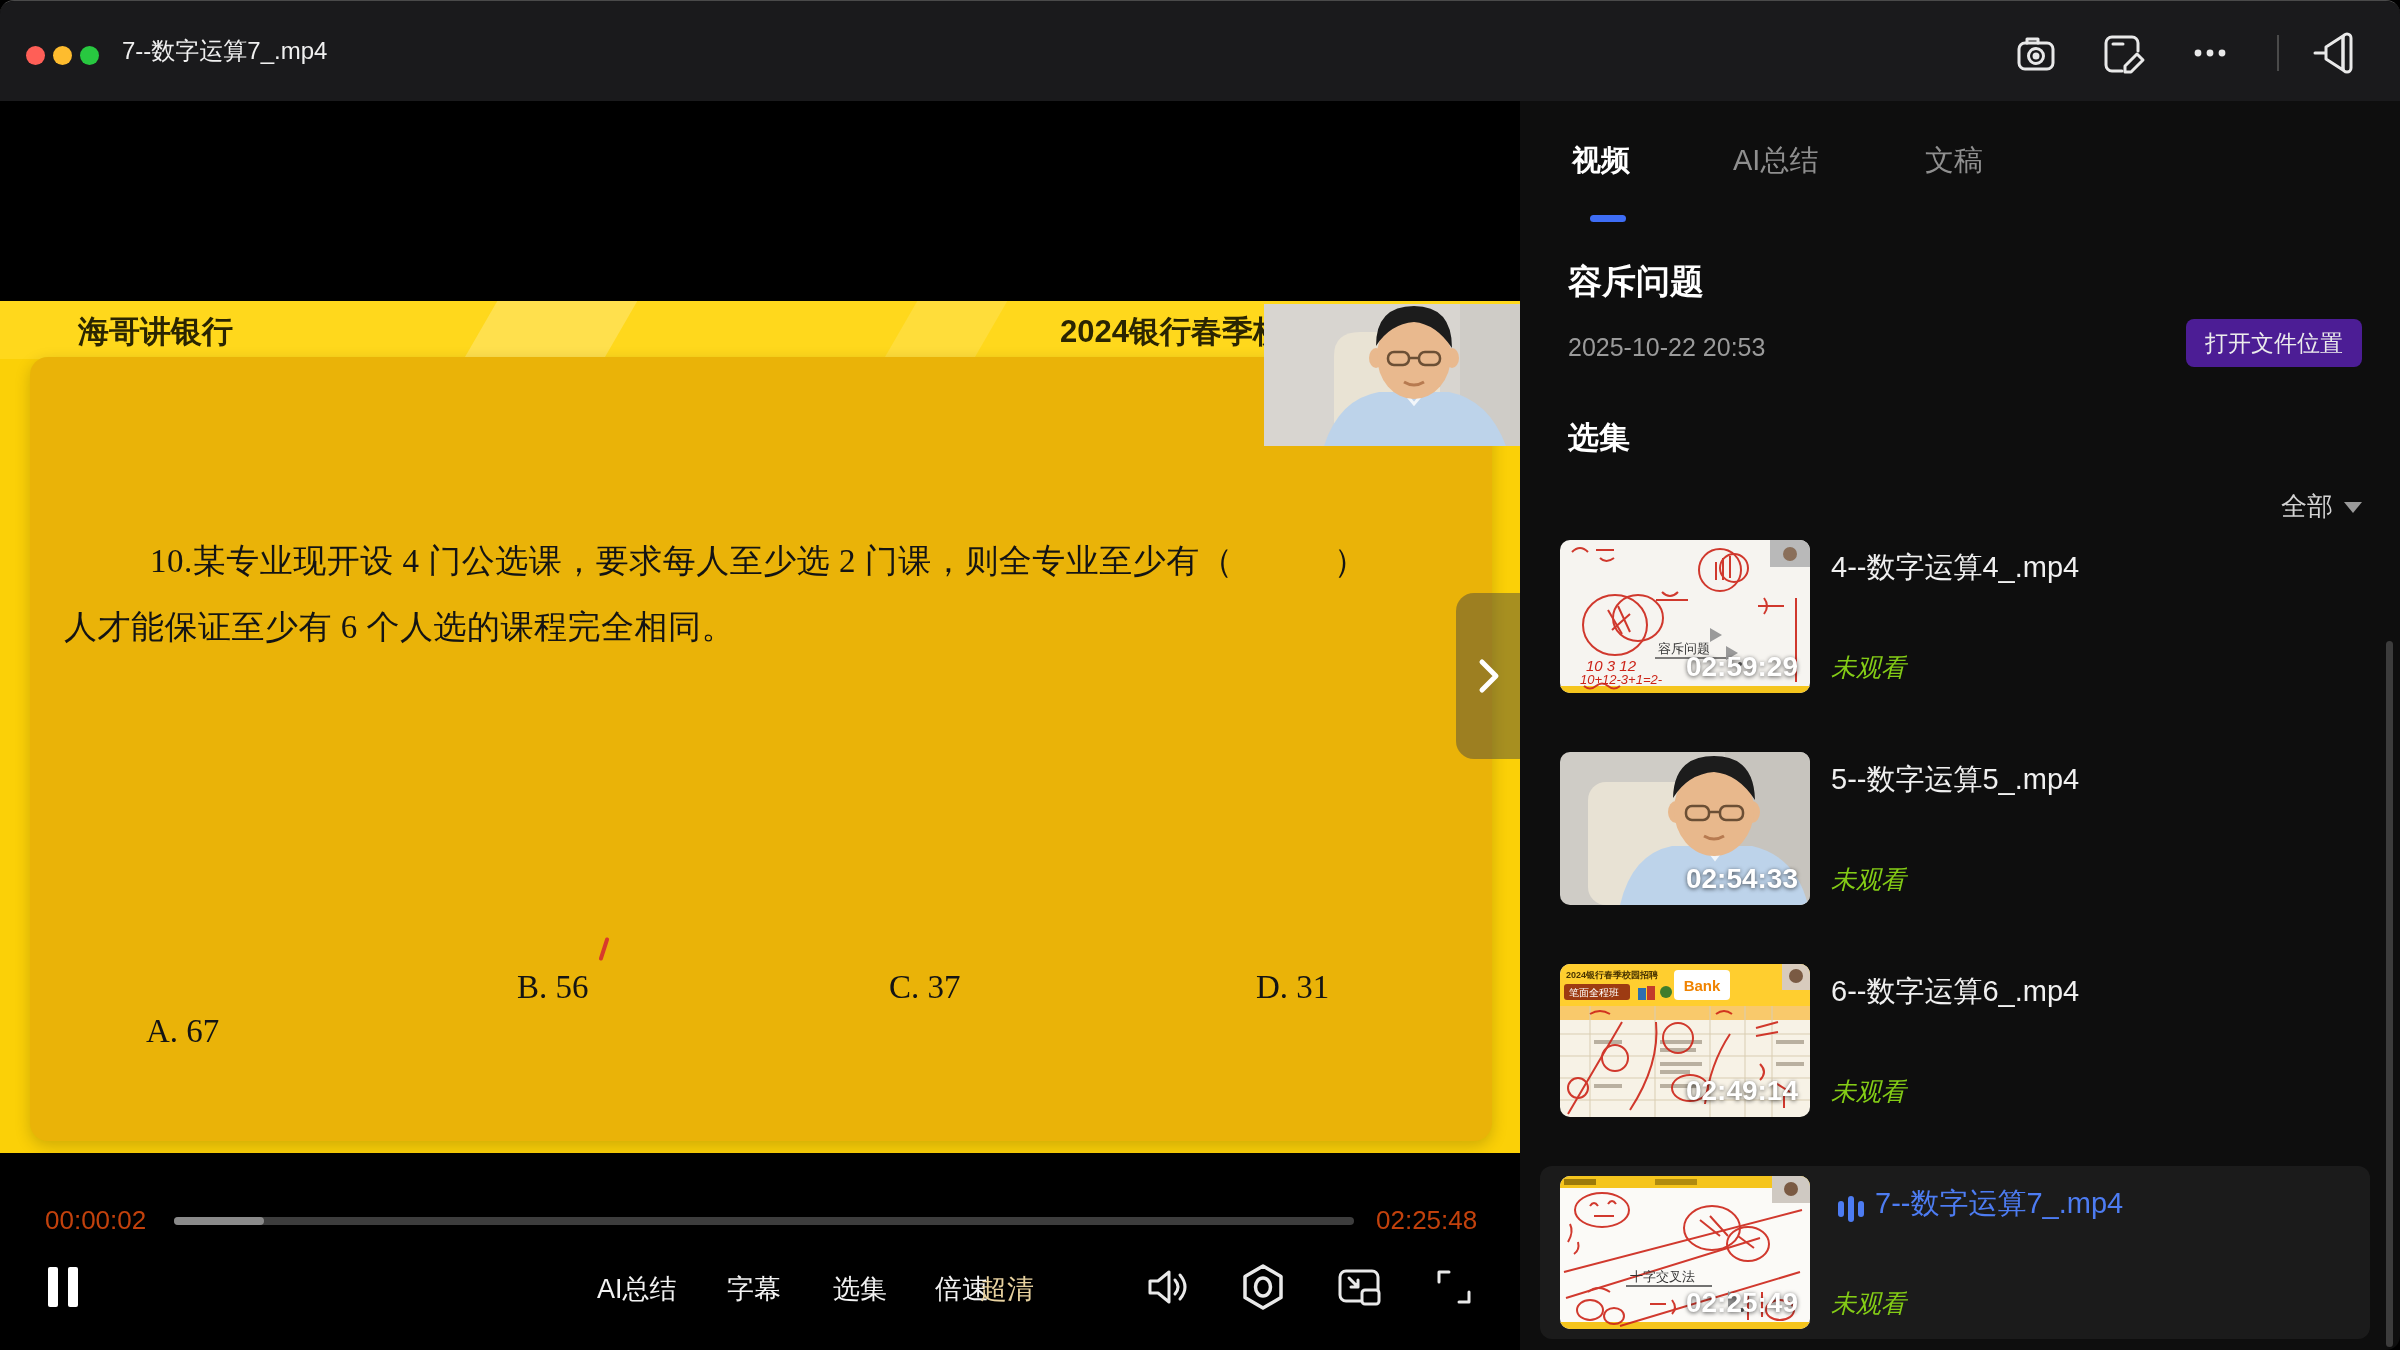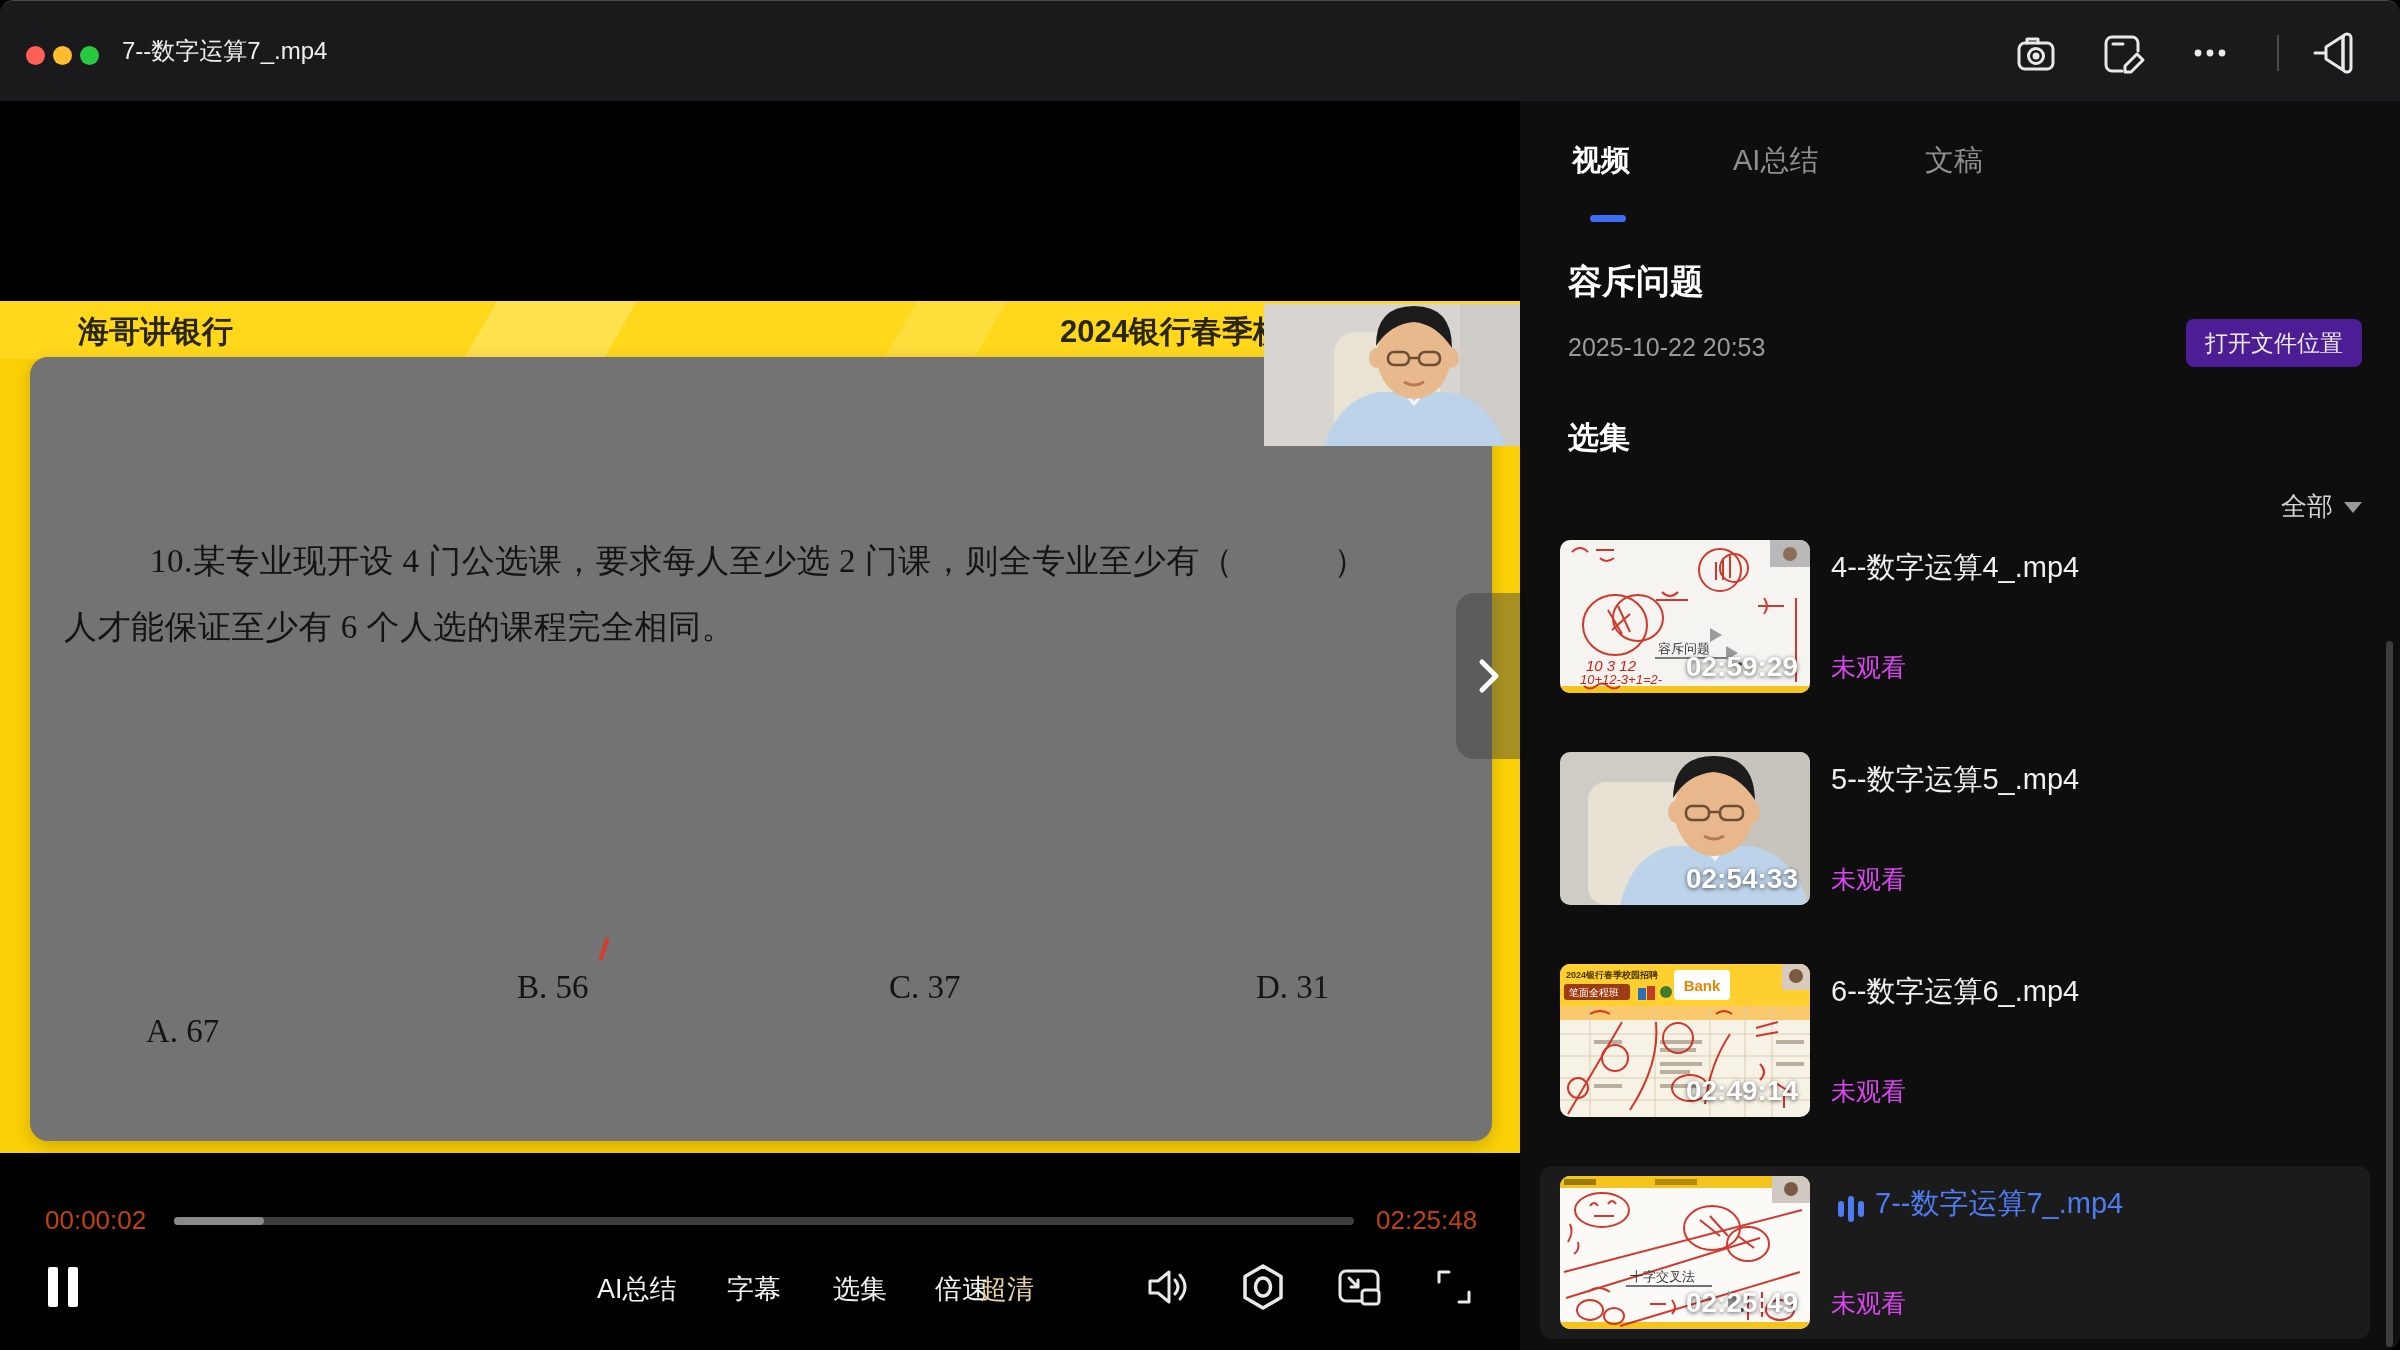--- a/index.html
+++ b/index.html
@@ -17,21 +17,21 @@
            align-items:center;justify-content:center;cursor:pointer;}
   .tb-divider{position:absolute;left:2277px;top:34px;width:2px;height:36px;background:#4a4a4a;}
 
   
   .video-area{position:absolute;left:0;top:100px;width:1520px;height:1250px;background:#000;}
   .slide{position:absolute;left:0;top:200px;width:1520px;height:852px;background:#fbd007;overflow:hidden;}
   .slide-header{position:absolute;left:0;top:0;width:1520px;height:58px;background:#ffd81c;}
   .streak{position:absolute;top:-10px;height:80px;background:rgba(255,255,255,0.22);transform:skewX(-30deg);}
   .brand-left{position:absolute;left:78px;top:10px;font-size:31px;font-weight:700;color:#2a2502;}
   .brand-right{position:absolute;left:1060px;top:10px;font-size:31px;font-weight:700;color:#2a2502;white-space:nowrap;}
-  .slide-card{position:absolute;left:30px;top:56px;width:1462px;height:784px;background:#737373;
+  .slide-card{position:absolute;left:30px;top:56px;width:1462px;height:784px;background:#eab308;
               border-radius:18px;box-shadow:0 5px 16px rgba(0,0,0,0.18);}
   .q-text{position:absolute;font-family:"Liberation Serif","DejaVu Serif",serif;
           font-size:33px;color:#141414;white-space:nowrap;letter-spacing:0.5px;}
   .q-opt{position:absolute;top:612px;font-family:"Liberation Serif","DejaVu Serif",serif;
          font-size:33px;color:#141414;}
   .red-tick{position:absolute;left:572px;top:580px;width:4px;height:24px;background:#d83a2c;
             transform:rotate(18deg);border-radius:2px;}
 
   .webcam{position:absolute;left:1264px;top:203px;width:256px;height:142px;overflow:hidden;background:#d8d5d0;}
 
@@ -68,21 +68,21 @@
                 border-left:9px solid transparent;border-right:9px solid transparent;border-top:11px solid #9a9a9a;}
 
   .ep-row{position:absolute;left:20px;width:830px;height:173px;border-radius:12px;cursor:pointer;}
   .ep-row.playing{background:rgba(255,255,255,0.055);}
   .ep-thumb{position:absolute;left:20px;top:10px;width:250px;height:153px;border-radius:10px;overflow:hidden;background:#222;}
   .ep-thumb svg{display:block;}
   .ep-duration{position:absolute;right:12px;bottom:10px;font-size:28px;font-weight:700;color:#fff;
                text-shadow:0 1px 4px rgba(0,0,0,0.65);}
   .ep-title{position:absolute;left:291px;top:18px;font-size:29px;color:#f0f0f0;white-space:nowrap;}
   .ep-title.playing{left:335px;color:#4d7cf2;}
-  .ep-status{position:absolute;left:291px;top:121px;font-size:25px;color:#d946ef;}
+  .ep-status{position:absolute;left:291px;top:121px;font-size:25px;color:#84cc16;font-style:italic;}
   .eq-icon{position:absolute;left:298px;top:30px;width:26px;height:26px;}
   .eq-icon i{position:absolute;width:6px;border-radius:3px;background:#4d7cf2;}
 
   .scrollbar{position:absolute;left:866px;top:540px;width:7px;height:706px;background:#3c3c3c;border-radius:4px;cursor:pointer;}
 
   svg.icon{stroke:#e9e9e9;stroke-width:3;fill:none;stroke-linecap:round;stroke-linejoin:round;}
 </style>
 </head>
 <body>
 

